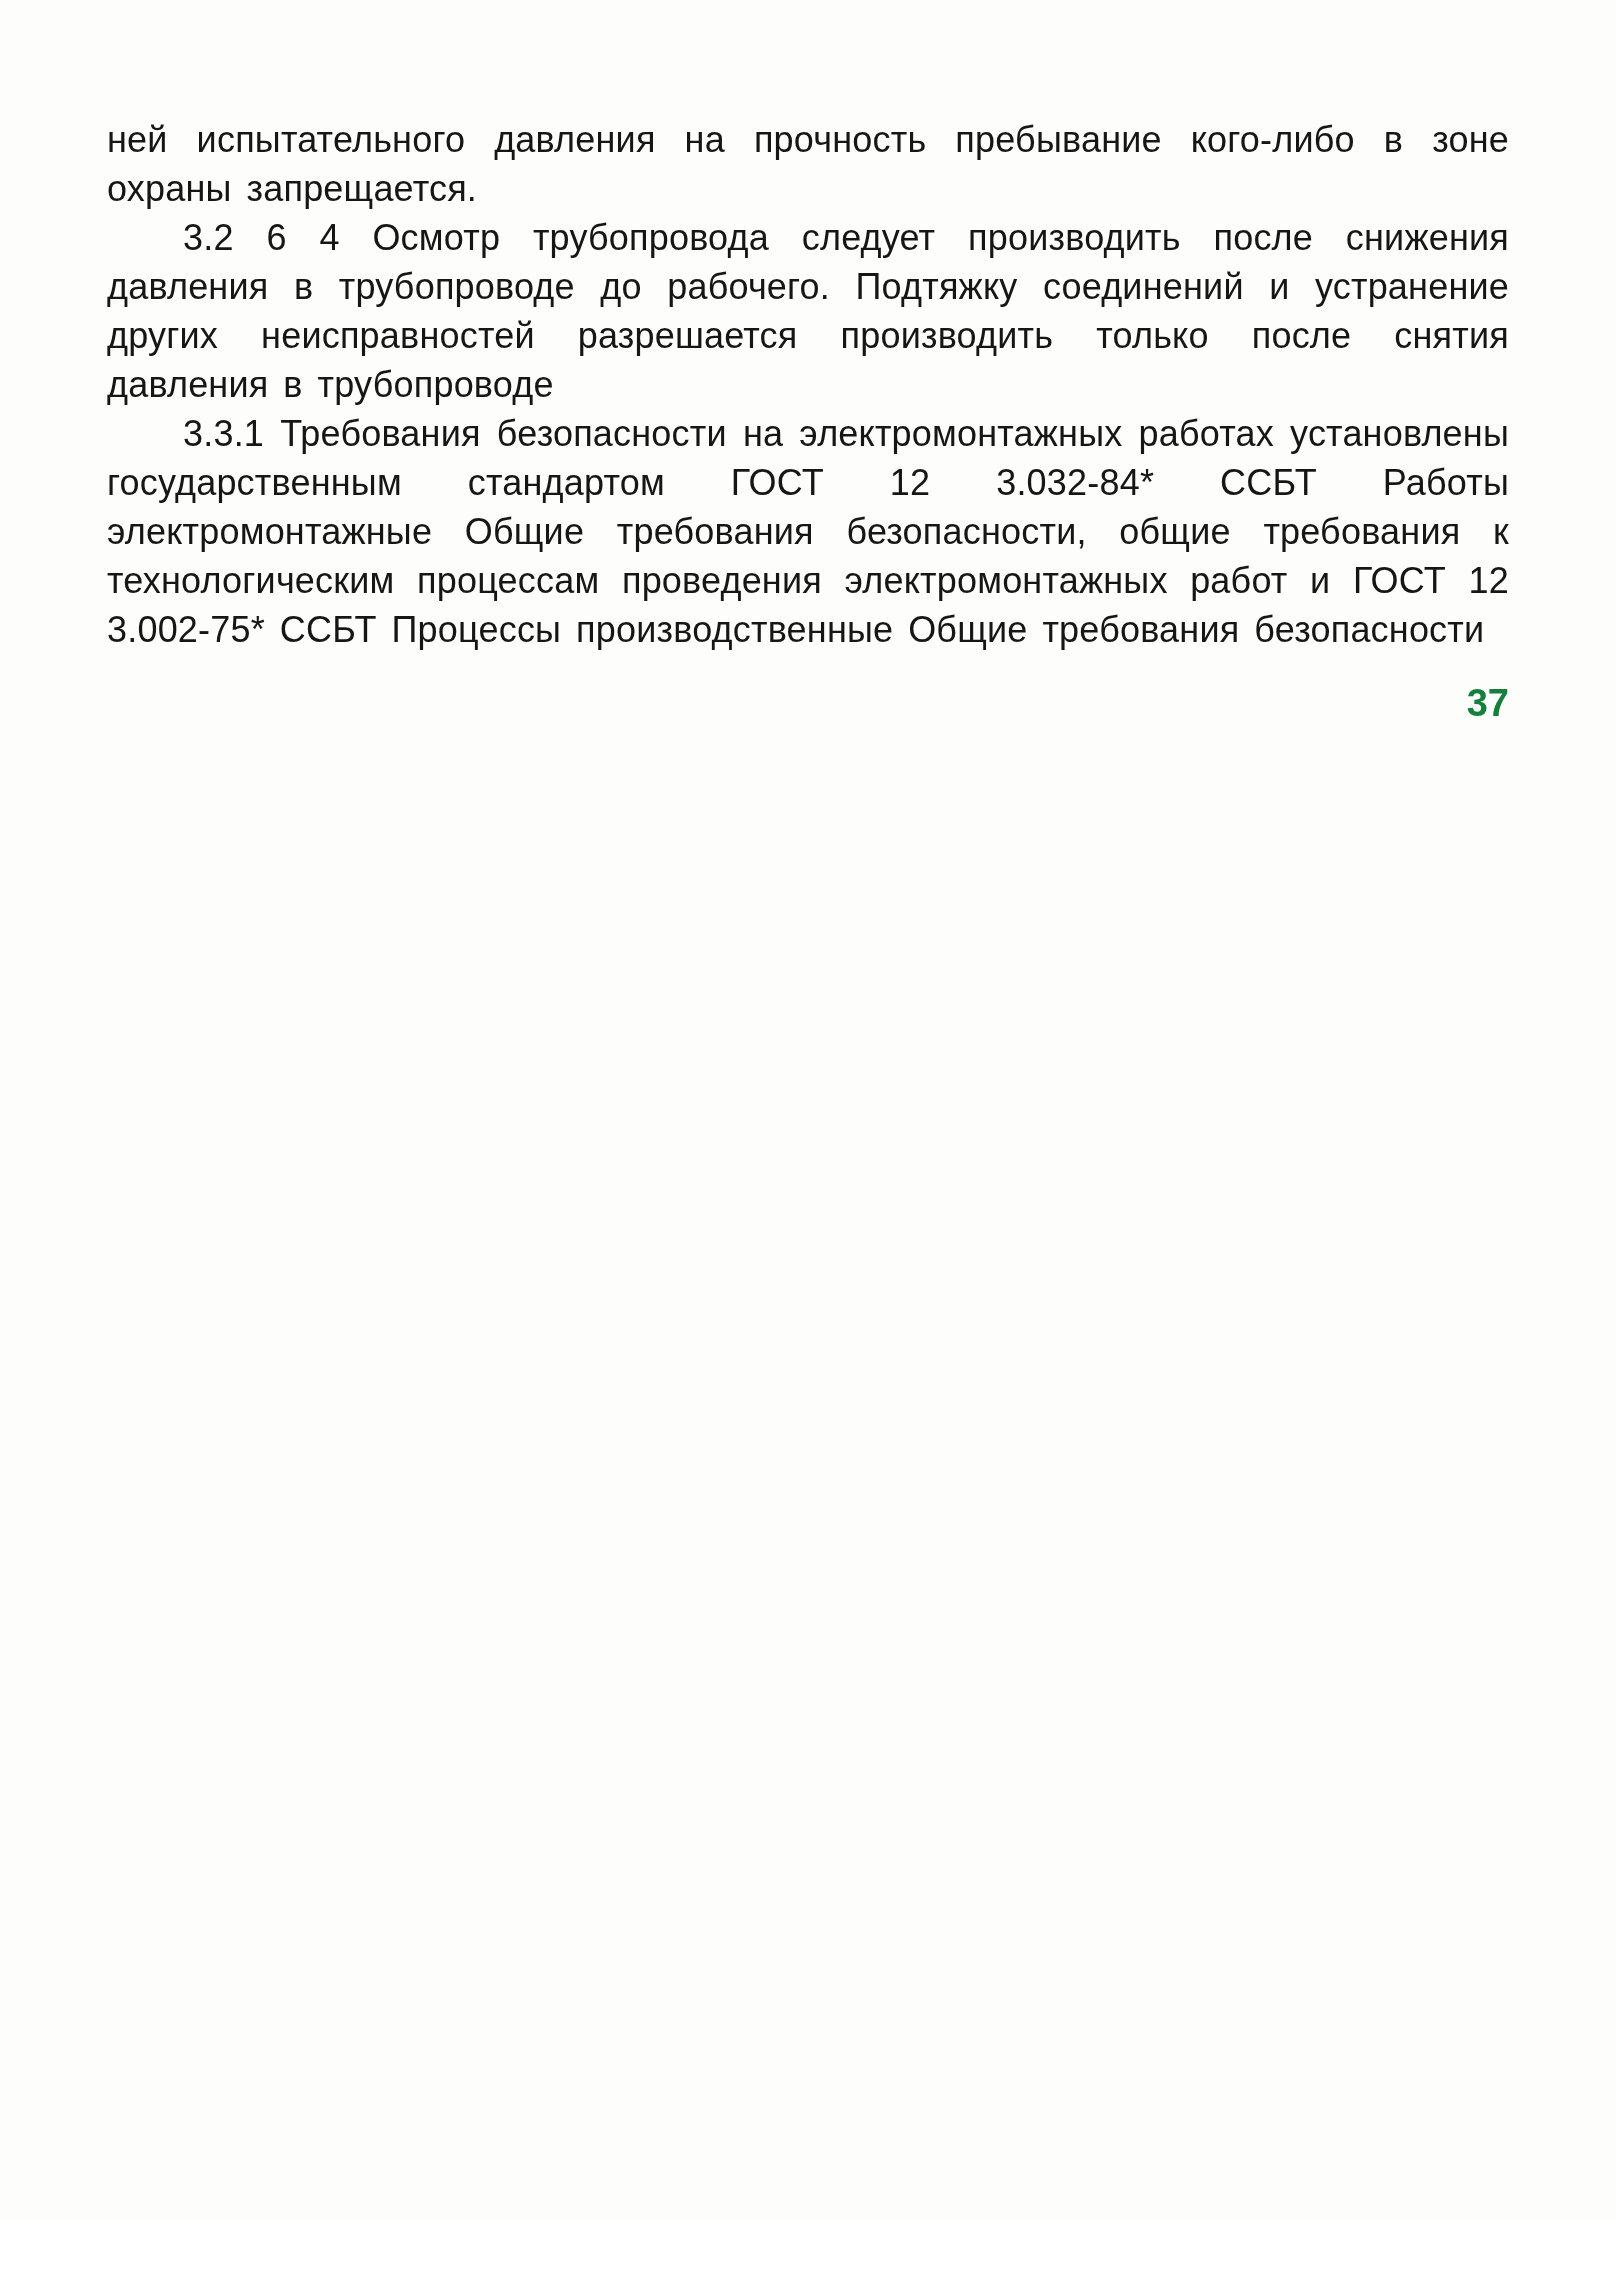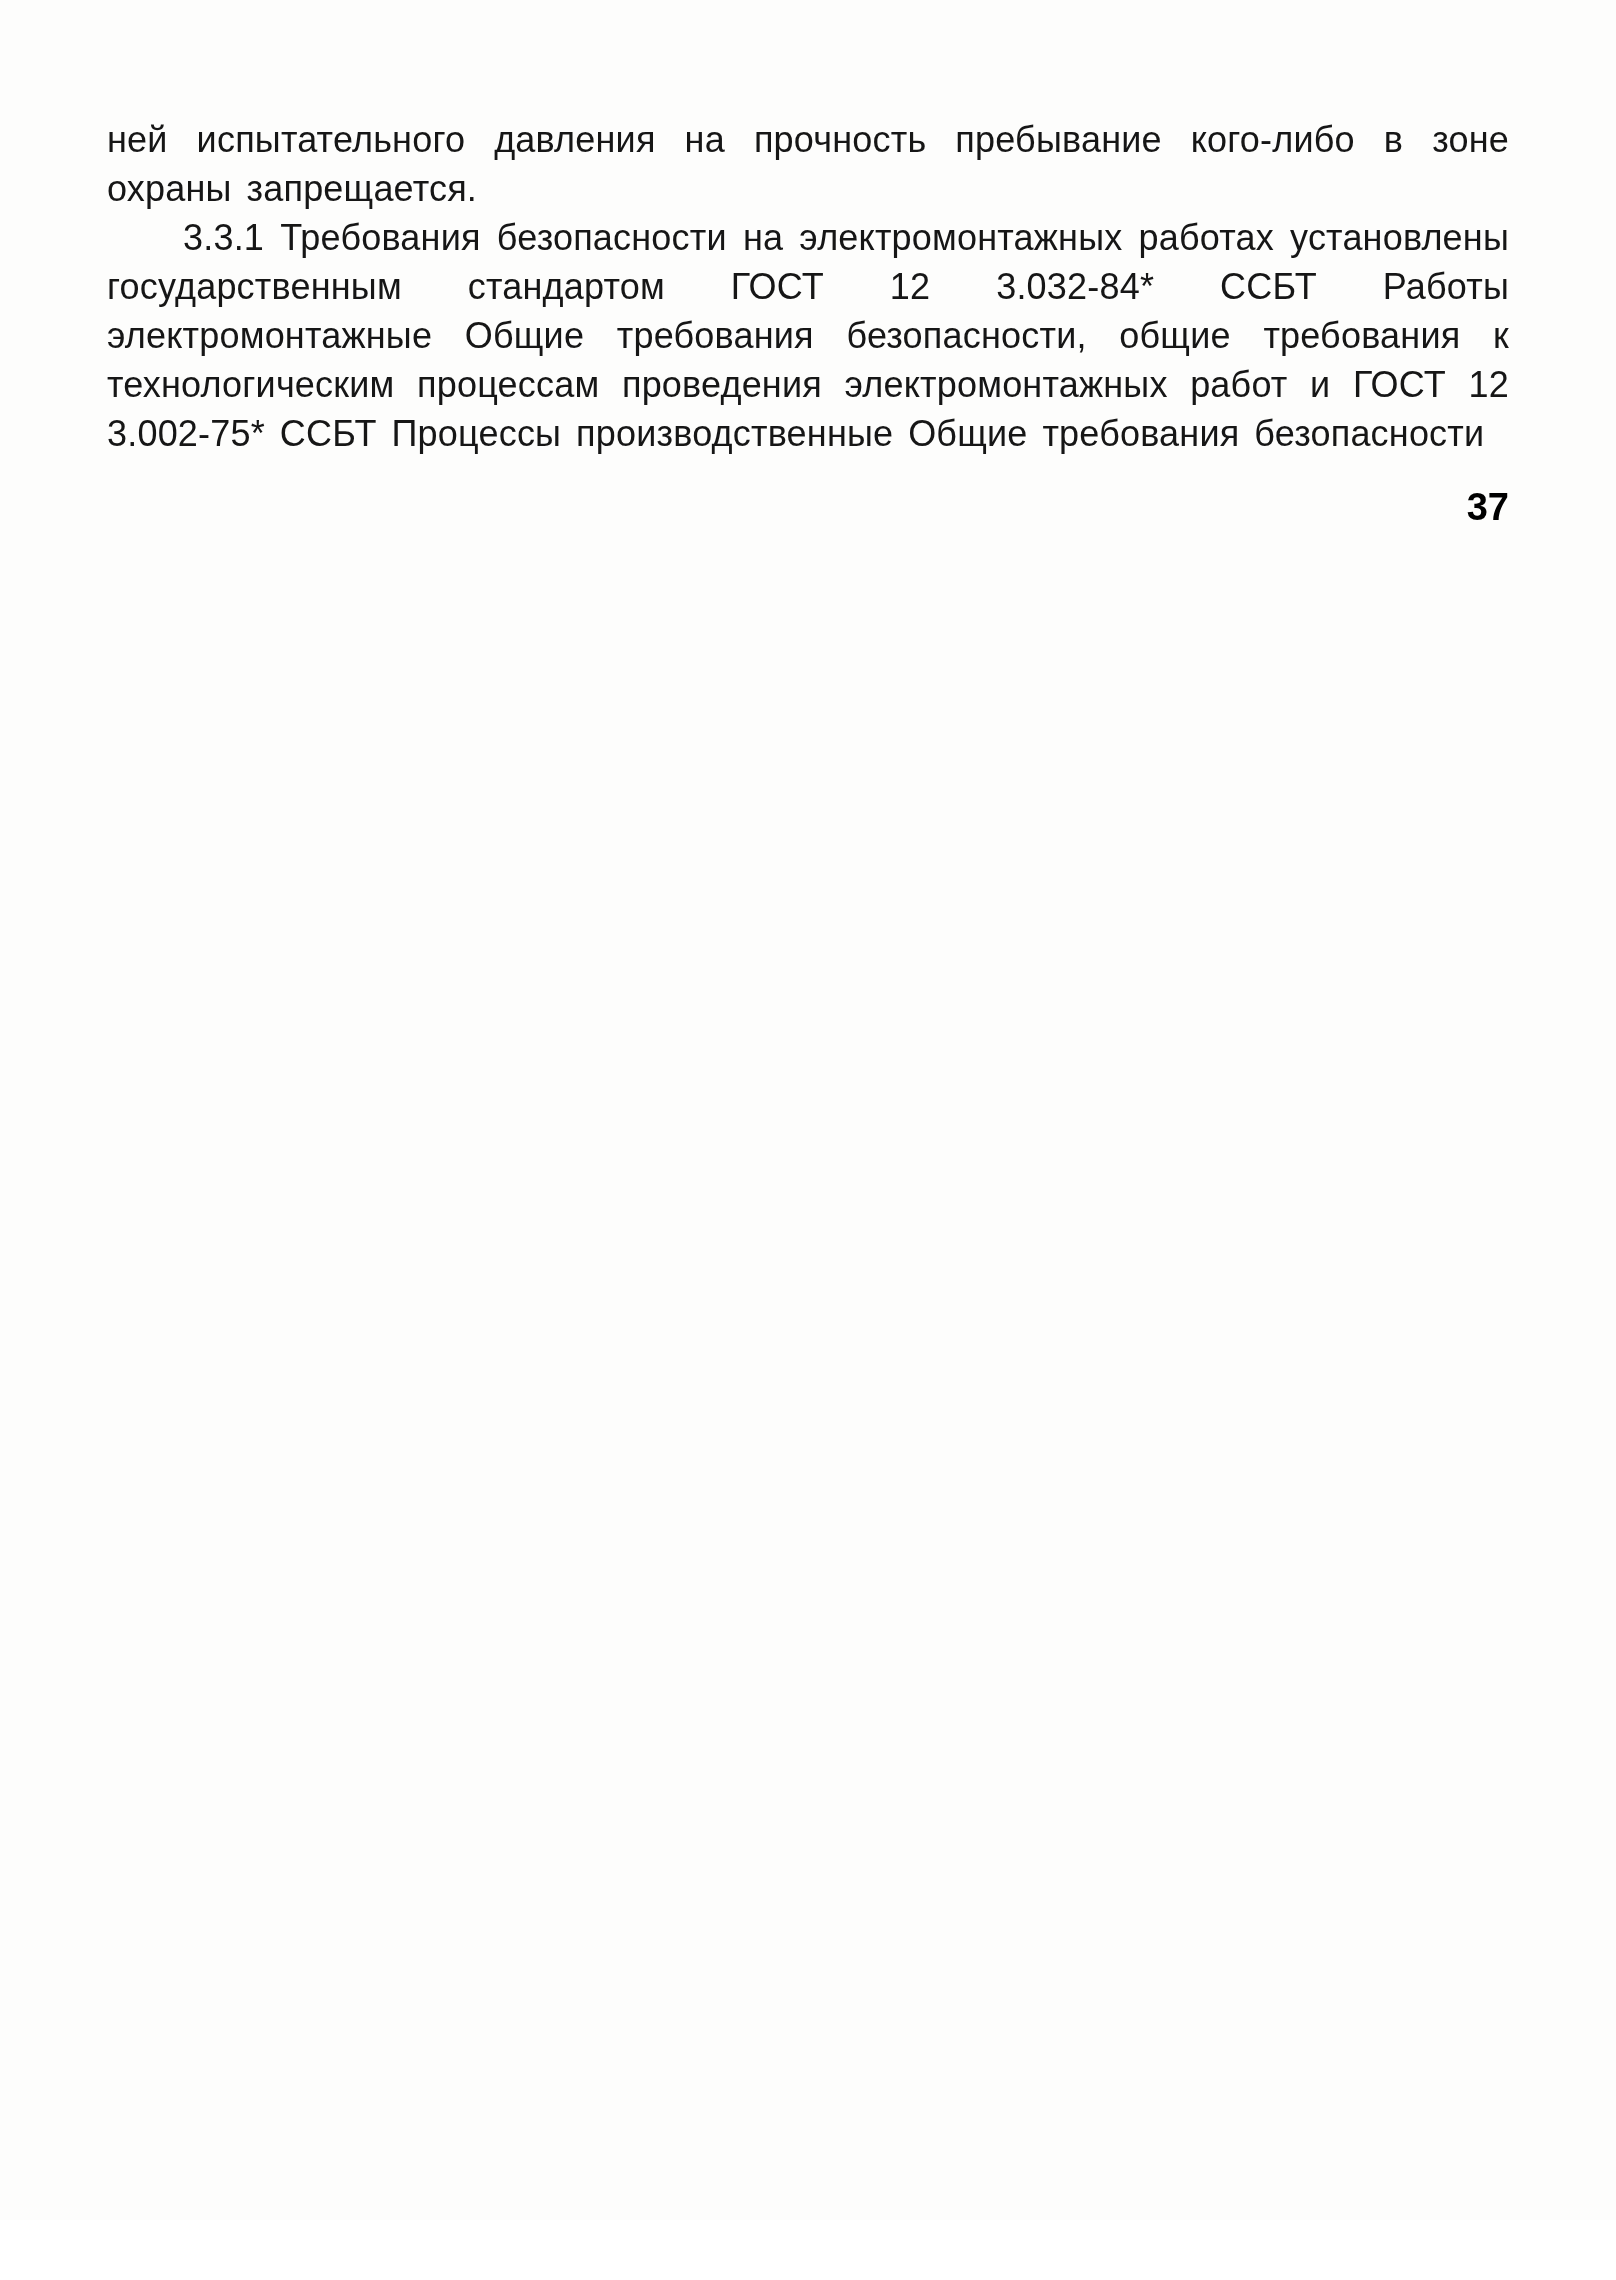--- a/index.html
+++ b/index.html
@@ -41,31 +41,32 @@
     padding-left: 76px;
     margin-top: 81px !important;
     margin-bottom: 87px !important;
   }
   .page-number {
     margin-top: 24.6px;
     text-align: right;
     font-size: 38px;
     line-height: 49px;
     font-weight: bold;
-    color: #000000;
+    color: #15803d;
   }
 </style>
 </head>
 <body>
 
 <div class="page">
   <main class="content">
 
     <p class="body">ней испытательного давления на прочность пребывание кого-либо в зоне охраны запрещается.</p>
 
+    <p class="body indent">3.2 6 4 Осмотр трубопровода следует производить после снижения давления в трубопроводе до рабочего. Подтяжку соединений и устранение других неисправностей разрешается производить только после снятия давления в трубопроводе</p>
 
 
     <p class="body indent">3.3.1 Требования безопасности на электромонтажных работах установлены государственным стандартом ГОСТ 12 3.032-84* ССБТ Работы электромонтажные Общие требования безопасности, общие требования к технологическим процессам проведения электромонтажных работ и ГОСТ 12 3.002-75* ССБТ Процессы производственные Общие требования безопасности</p>
 
 
 
 
 
     <div class="page-number">37</div>
 

